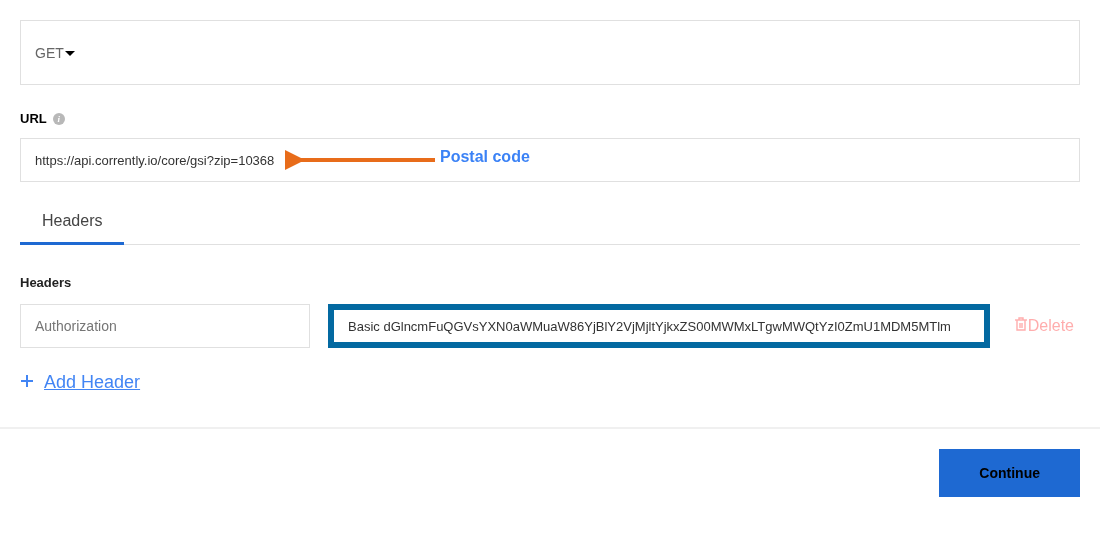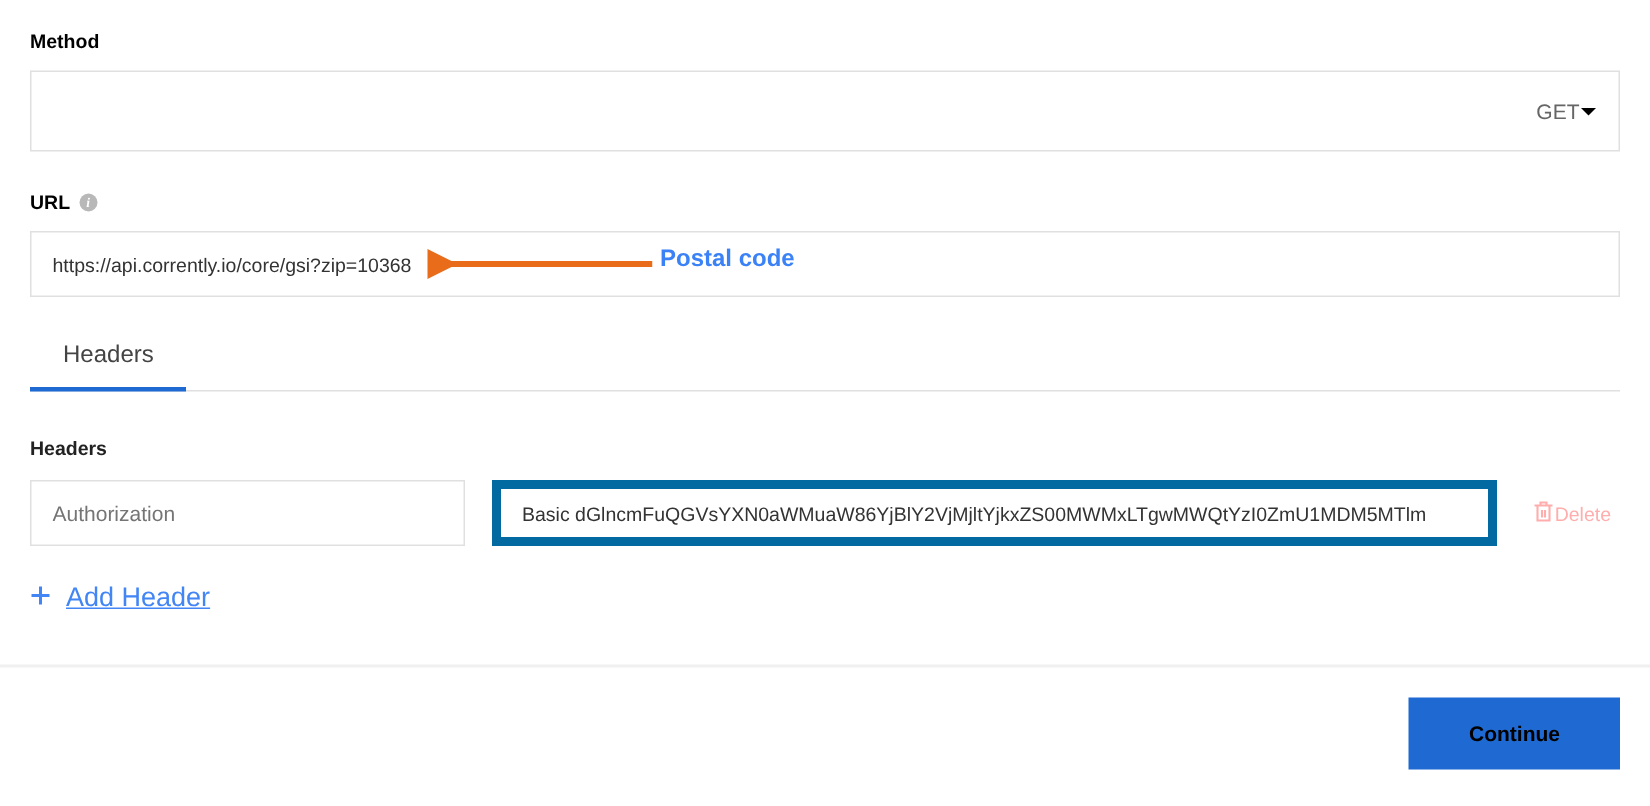--- a/index.html
+++ b/index.html
@@ -34,24 +34,24 @@
     font-weight: bold;
     display: inline-flex;
     align-items: center;
     justify-content: center;
     font-family: serif;
     font-style: italic;
   }
   .select-box {
     border: 1px solid #e0e0e0;
     background: #fff;
-    height: 54px;
-    display: flex;
-    align-items: center;
-    justify-content: flex-end;
+    height: 65px;
+    display: flex;
+    align-items: center;
+    justify-content: flex-start;
     padding: 0 14px;
     cursor: pointer;
     margin-bottom: 26px;
   }
   .select-value {
     color: #666;
     font-size: 14px;
   }
   .url-row { position: relative; margin-bottom: 18px; }
   .text-input {
@@ -114,21 +114,21 @@
     font-size: 13px;
     color: #333;
     background: #fff;
     outline: none;
   }
   .delete-btn {
     display: inline-flex;
     align-items: center;
     gap: 0;
     color: #ffadad;
-    font-size: 13px;
+    font-size: 16px;
     cursor: pointer;
     padding: 0 6px;
   }
   .add-header-btn {
     display: inline-flex;
     align-items: center;
     gap: 10px;
     color: #4285f4;
     font-size: 18px;
     cursor: pointer;
@@ -157,21 +157,20 @@
     position: absolute;
     pointer-events: none;
   }
 </style>
 </head>
 <body>
 
 <div class="container">
 
   
-  <div class="field-label">Method</div>
   <div class="select-box">
     <span class="select-value">GET</span>
     <span>
       <svg width="12" height="8" viewBox="0 0 12 8">
           <path d="M1 1 L6 6 L11 1" fill="#000"></path>
         </svg>
     </span>
   </div>
 
   

